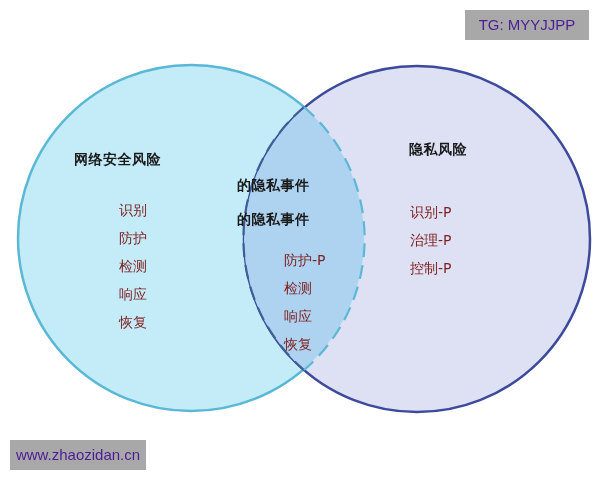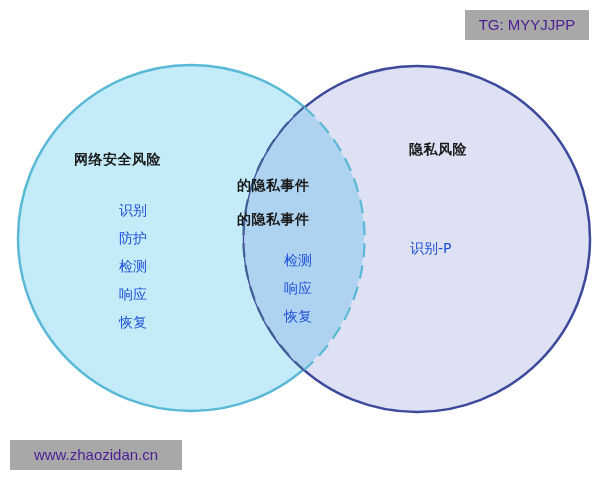--- a/index.html
+++ b/index.html
@@ -1,25 +1,25 @@
 <!DOCTYPE html>
 <html><head>
   <meta charset="utf-8">
   <style>
     html, body { margin:0; padding:0; }
     body { width:600px; height:480px; background:#ffffff; position:relative; overflow:hidden;
            font-family: "DejaVu Sans", "Liberation Sans", sans-serif; }
     svg.venn { position:absolute; left:0; top:0; }
     .label { position:absolute; color:#1a1a1a; white-space:nowrap; }
     .title { font-weight:bold; font-size:14px; letter-spacing:0.5px; }
-    .item { font-size:14px; color:#1d4ed8; line-height:28px; }
+    .item { font-size:14px; color:#7f1d1d; line-height:28px; }
     .list { position:absolute; }
     .wm { position:absolute; background:#a8a8a8; color:#4c1d95; font-family:"Liberation Sans", sans-serif; font-size:14px; }
     #wm-tg { left:465px; top:10px; width:124px; height:30px; line-height:30px; text-align:center; font-size:15px; }
-    #wm-url { left:10px; top:440px; width:172px; height:30px; line-height:30px; text-align:center; font-size:15px; }
+    #wm-url { left:10px; top:440px; width:136px; height:30px; line-height:30px; text-align:center; font-size:15px; }
   </style>
 </head>
 <body>
 
 <svg class="venn" width="600" height="480">
   <defs>
     <clipPath id="clipLeft">
         <circle cx="191" cy="238" r="173"></circle>
       </clipPath>
   </defs>
@@ -35,24 +35,27 @@
   <div class="item">识别</div>
   <div class="item">防护</div>
   <div class="item">检测</div>
   <div class="item">响应</div>
   <div class="item">恢复</div>
 </div>
 
 <div class="label title" style="left:237px; top:177px;">的隐私事件</div>
 <div class="label title" style="left:237px; top:211px;text-align:center;">的隐私事件</div>
 <div class="list" style="left:284px; top:246px;">
+  <div class="item">防护-P</div>
   <div class="item">检测</div>
   <div class="item">响应</div>
   <div class="item">恢复</div>
 </div>
 
 <div class="label title" style="left:409px; top:141px;">隐私风险</div>
-<div class="list" style="left:410px; top:198px;margin-top:36px;">
+<div class="list" style="left:410px; top:198px;">
   <div class="item">识别-P</div>
+  <div class="item">治理-P</div>
+  <div class="item">控制-P</div>
 </div>
 
 <div class="wm" id="wm-tg">TG: MYYJJPP</div>
 <div class="wm" id="wm-url">www.zhaozidan.cn</div>
 
 </body></html>

